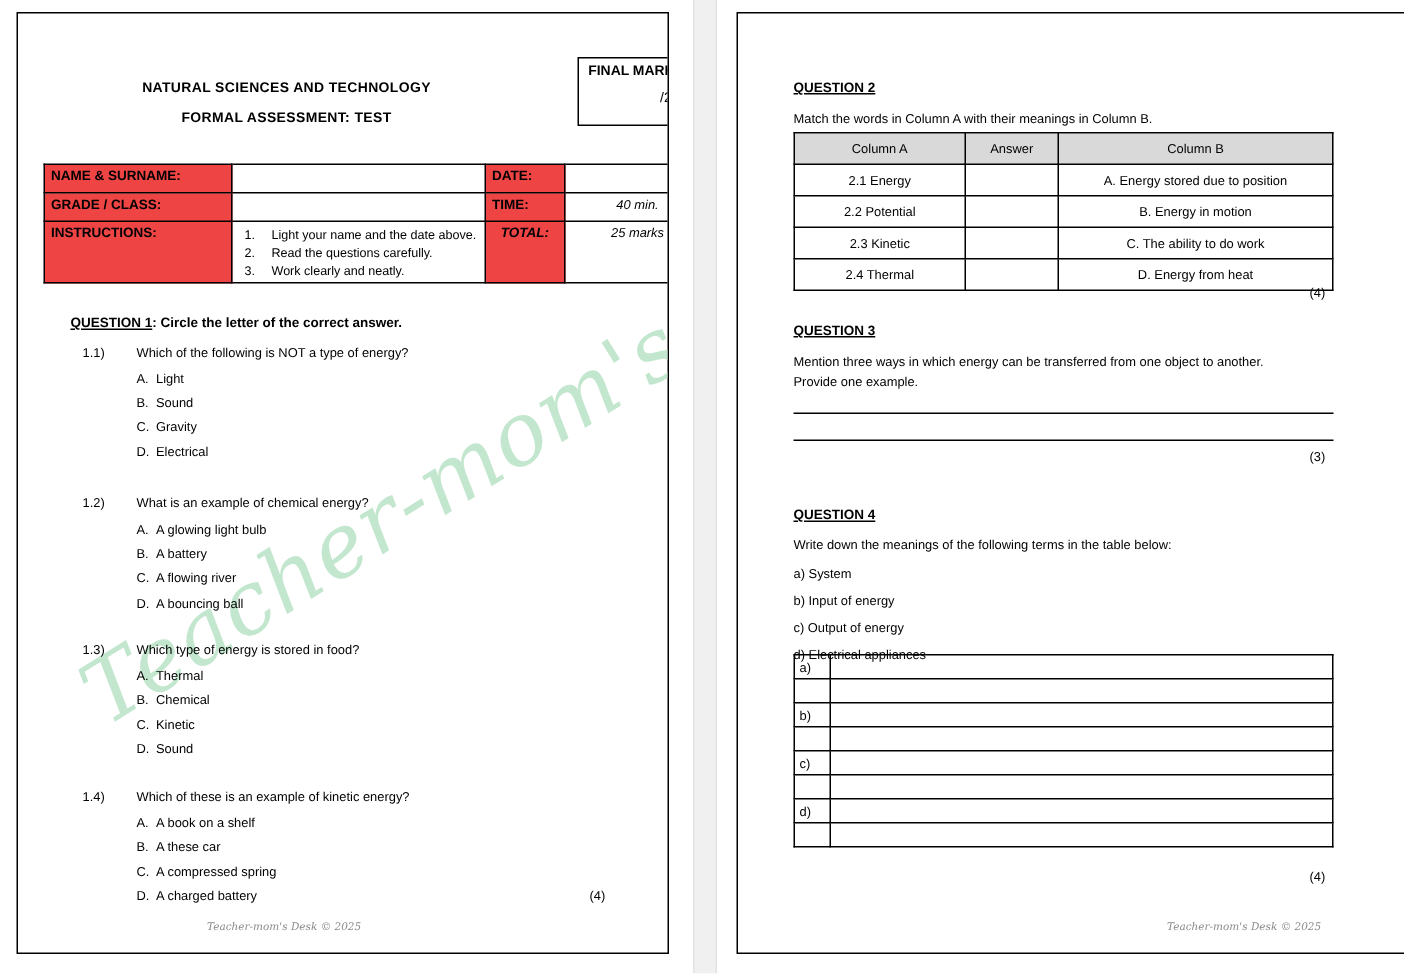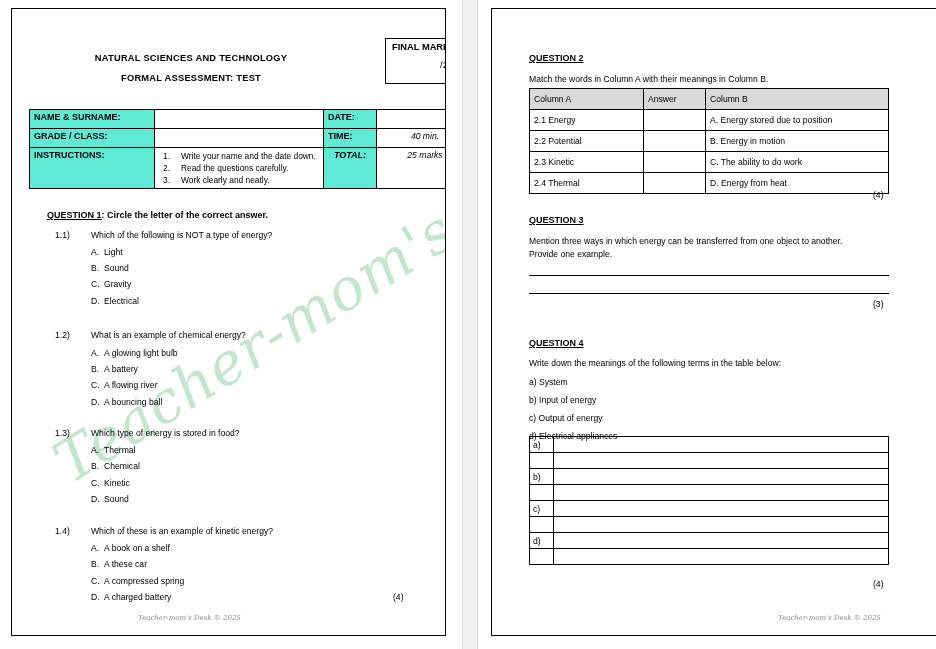--- a/index.html
+++ b/index.html
@@ -115,21 +115,21 @@
     table-layout: fixed;
     font-size: 8.6px;
   }
   table.info td {
     border: 1.1px solid #000;
     padding: 2px 4px;
     vertical-align: top;
     height: 14px;
   }
   td.shade {
-    background: #5eead4;
+    background: #ef4444;
     font-weight: bold;
     font-size: 9px;
   }
   td.cen { text-align: center; vertical-align: middle; font-style: italic; }
   td.mid { vertical-align: middle; }
   .instr-list {
     margin: 0;
     padding: 0;
     list-style: none;
   }
@@ -203,21 +203,21 @@
     left: 37px;
     top: 79px;
     width: 360px;
     border-collapse: collapse;
     table-layout: fixed;
     font-size: 8.6px;
   }
   table.match th, table.match td {
     border: 1.2px solid #000;
     padding: 3px 4px;
-    text-align: left;
+    text-align: center;
     font-weight: normal;
     height: 14px;
   }
   table.match thead th {
     background: #d9d9d9;
     font-weight: normal;
   }
 
   .answer-line {
     position: absolute;
@@ -273,21 +273,21 @@
         <tr>
           <td class="shade mid">GRADE / CLASS:</td>
           <td class="mid"></td>
           <td class="shade mid">TIME:</td>
           <td class="cen">40 min.</td>
         </tr>
         <tr>
           <td class="shade">INSTRUCTIONS:</td>
           <td>
             <ul class="instr-list">
-              <li><span class="num">1.</span><span>Write your name and the date down.</span></li>
+              <li><span class="num">1.</span><span>Light your name and the date above.</span></li>
               <li><span class="num">2.</span><span>Read the questions carefully.</span></li>
               <li><span class="num">3.</span><span>Work clearly and neatly.</span></li>
             </ul>
           </td>
           <td class="shade cen">TOTAL:</td>
           <td class="cen">25 marks</td>
         </tr>
       </tbody>
         </table>
 

